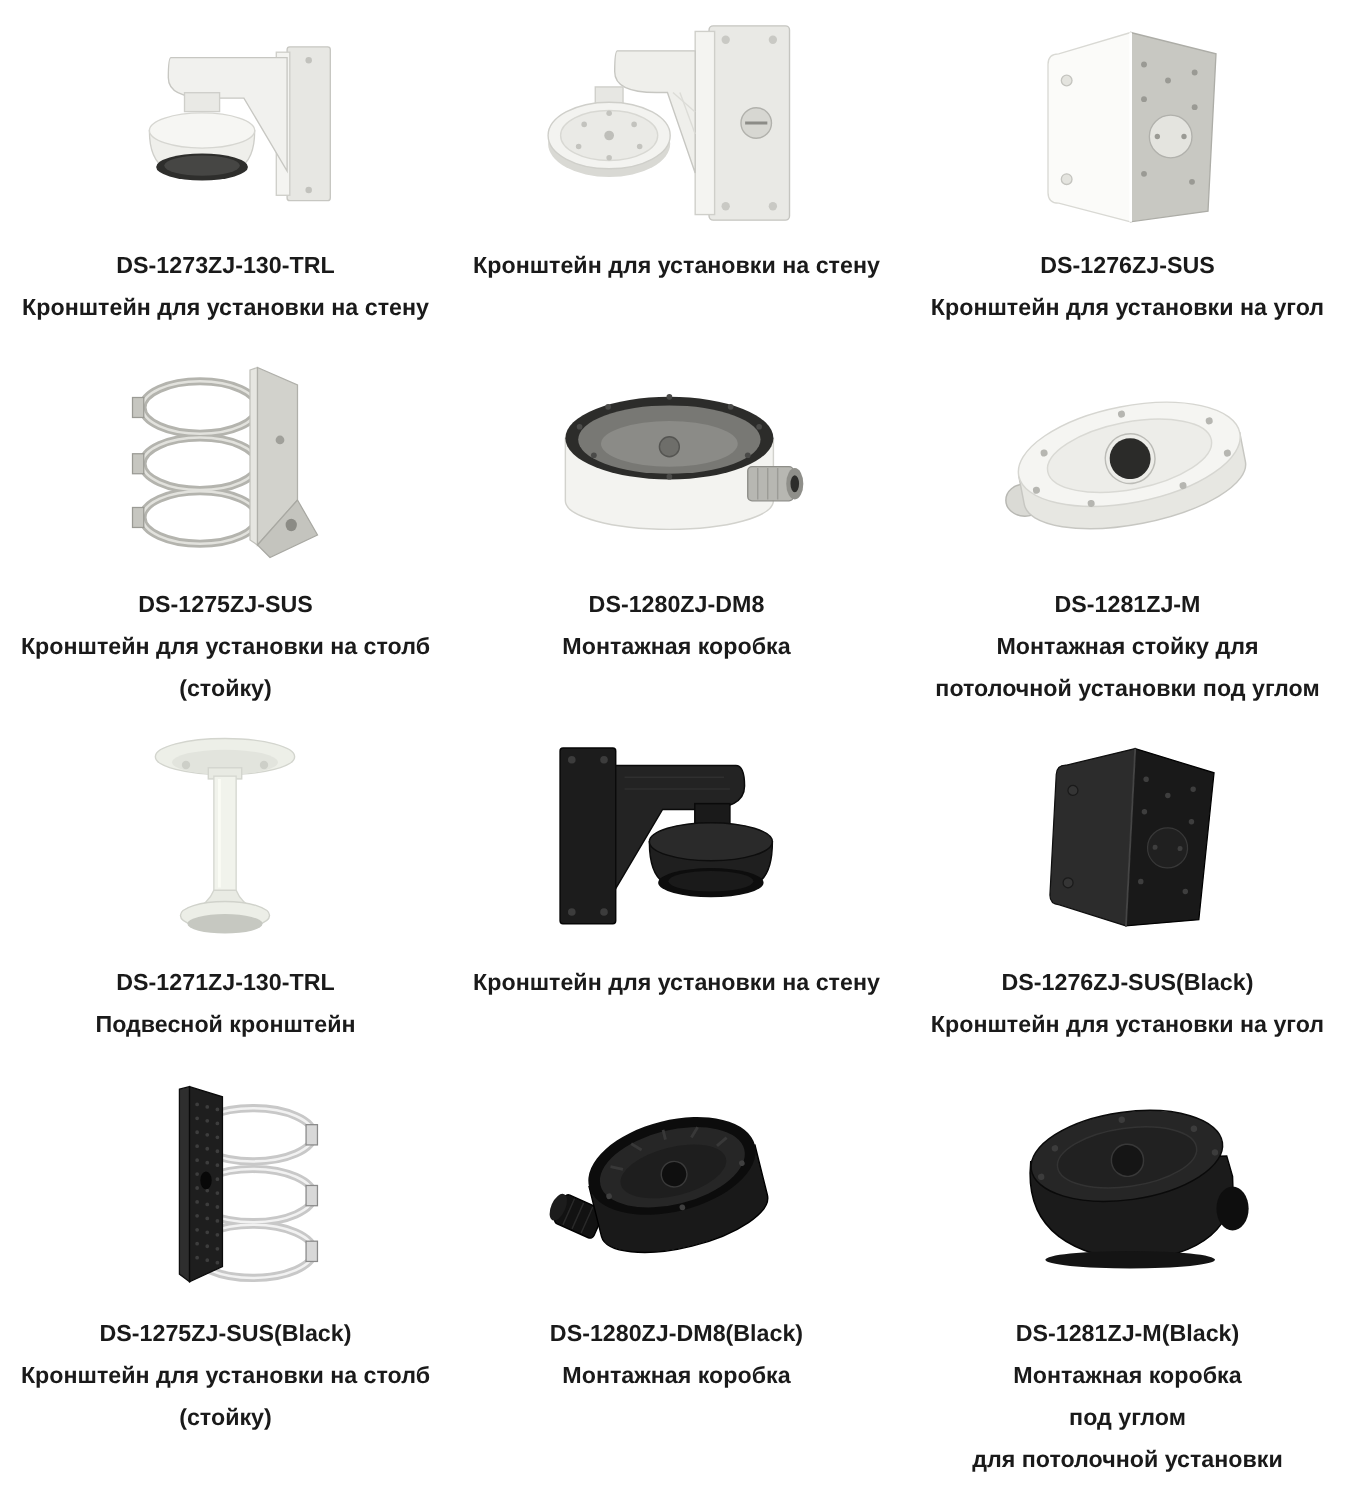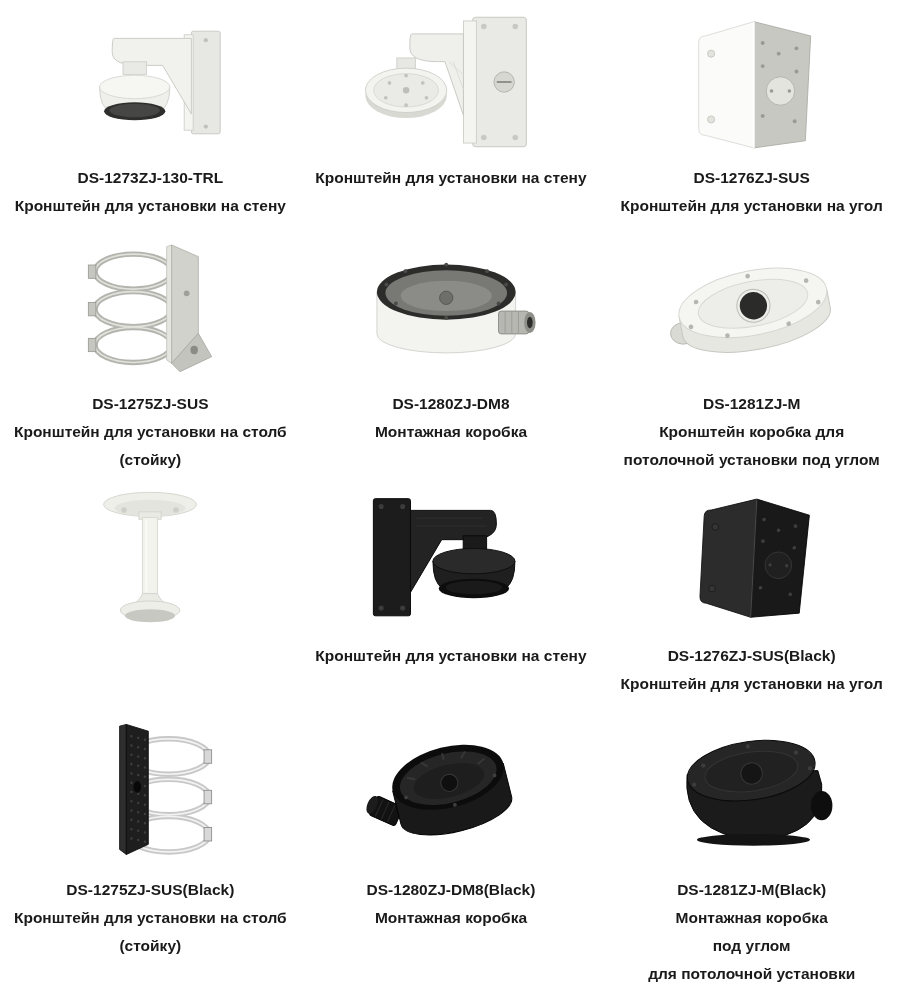--- a/index.html
+++ b/index.html
@@ -183,40 +183,44 @@
             <circle cx="35" cy="84" r="2.4"></circle>
               <circle cx="168" cy="84" r="2.4"></circle>
             <circle cx="70" cy="100" r="2.4"></circle>
               <circle cx="134" cy="100" r="2.4"></circle>
           </g>
         </g>
       </svg>
     </div>
     <figcaption class="caption">
       <div class="model">DS-1281ZJ-M</div>
-      <div class="desc">Кронштейн коробка для</div>
+      <div class="desc">Монтажная стойку для</div>
       <div class="desc">потолочной установки под углом</div>
     </figcaption>
   </figure>
 
   <figure class="cell r3" style="margin:0">
     <div class="imgbox">
       <svg viewBox="0 0 140 160" width="130">
         <ellipse cx="70" cy="22" rx="50" ry="13" fill="#edefe8" stroke="#d3d5ce"></ellipse>
         <ellipse cx="70" cy="26" rx="38" ry="9" fill="#e2e4dd"></ellipse>
         <circle cx="42" cy="28" r="3" fill="#cdcfc8"></circle>
           <circle cx="98" cy="28" r="3" fill="#cdcfc8"></circle>
         <rect x="58" y="30" width="24" height="8" fill="#e8eae3" stroke="#d3d5ce"></rect>
         <rect x="62" y="36" width="16" height="82" fill="#f1f3ec" stroke="#d6d8d1"></rect>
         <line x1="66" y1="38" x2="66" y2="116" stroke="#fafcf5" stroke-width="2"></line>
         <path d="M62,118 Q58,128 46,133 L94,133 Q82,128 78,118 Z" fill="#e9ebe4" stroke="#d3d5ce"></path>
         <ellipse cx="70" cy="136" rx="32" ry="10" fill="#eceee7" stroke="#d0d2cb"></ellipse>
         <ellipse cx="70" cy="142" rx="27" ry="7" fill="#c6c8c1"></ellipse>
       </svg>
     </div>
+    <figcaption class="caption">
+      <div class="model">DS-1271ZJ-130-TRL</div>
+      <div class="desc">Подвесной кронштейн</div>
+    </figcaption>
   </figure>
 
   <figure class="cell r3" style="margin:0">
     <div class="imgbox">
       <svg viewBox="0 0 210 150" width="205">
         <rect x="26" y="14" width="38" height="120" rx="2" fill="#1c1c1c" stroke="#060606"></rect>
         <circle cx="34" cy="22" r="2.6" fill="#3c3c3c"></circle>
           <circle cx="56" cy="22" r="2.6" fill="#3c3c3c"></circle>
         <circle cx="34" cy="126" r="2.6" fill="#3c3c3c"></circle>
           <circle cx="56" cy="126" r="2.6" fill="#3c3c3c"></circle>

